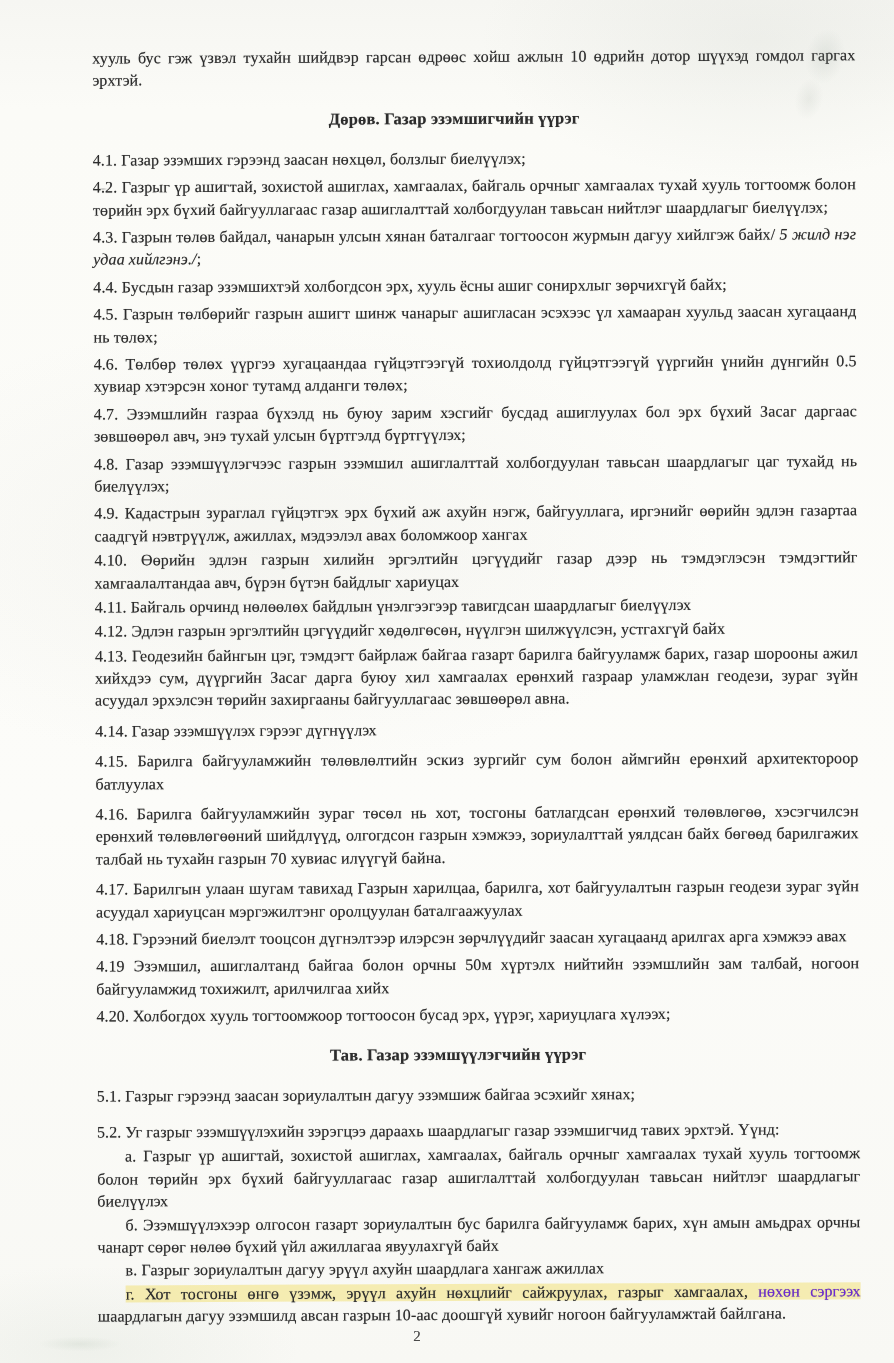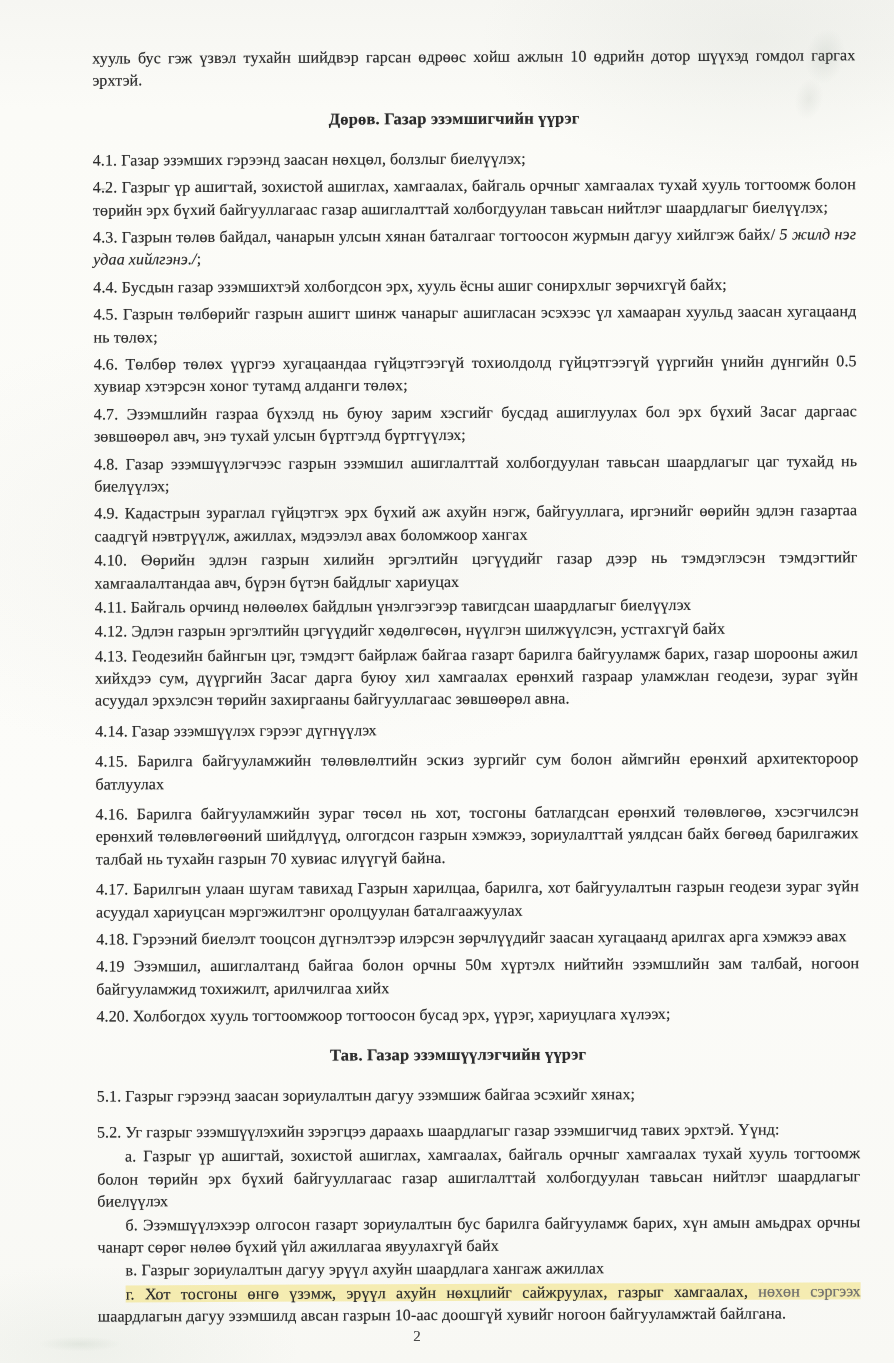--- a/index.html
+++ b/index.html
@@ -40,21 +40,21 @@
     font-size: 16.5px;
     margin: 16px 40px 18px 0;
     letter-spacing: 0.2px;
   }
   .tight { margin-bottom: 2px; }
   .loose { margin-bottom: 8px; }
   .gap-after { margin-bottom: 14px; }
   .sub { text-indent: 28px; margin-bottom: 1px; }
   .italic { font-style: italic; }
   .hl { background: rgba(242,226,122,0.55); }
-  .red { color: #737373; }
+  .red { color: #6d28d9; }
   .page-number {
     position: absolute;
     left: 0; right: 60px;
     bottom: 18px;
     text-align: center;
     font-size: 15px;
     color: #4a4a4a;
     text-shadow: 0 0 0.6px rgba(70,70,70,0.5);
   }
   .smudge-tr {

